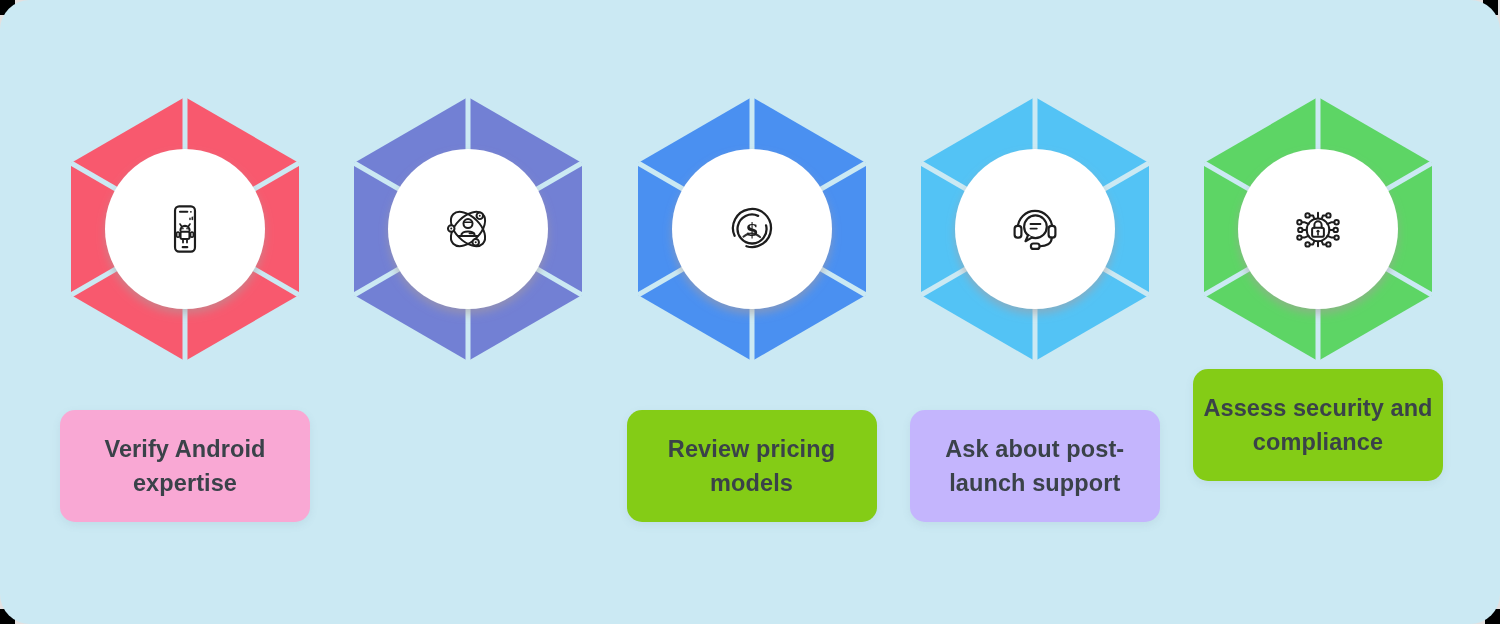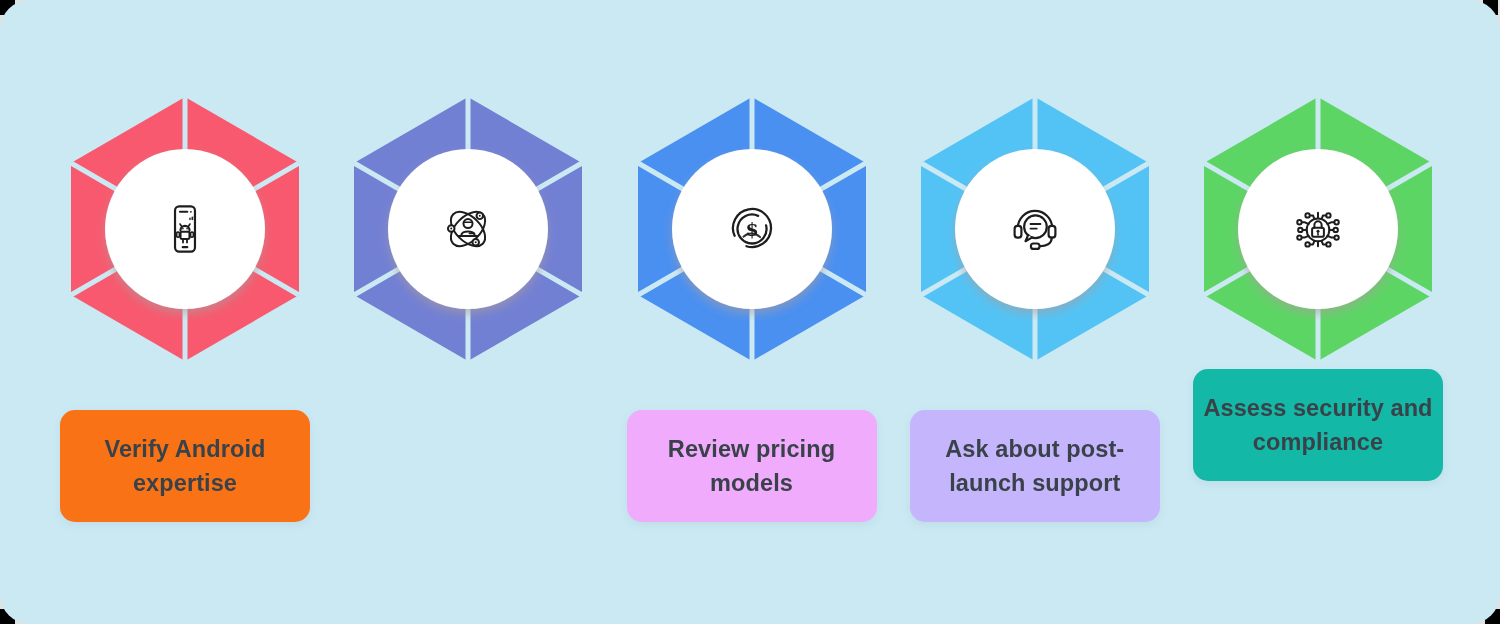--- a/index.html
+++ b/index.html
@@ -177,21 +177,21 @@
           <line x1="116" y1="133" x2="116" y2="265"></line>
           <line x1="116" y1="133" x2="2" y2="199"></line>
           <line x1="116" y1="133" x2="2" y2="67"></line>
         </g>
         <circle cx="116" cy="133" r="80" filter="url(#circ-shadow)" fill="#ffffff"></circle>
       </svg>
       <svg class="icon-svg">
           <use class="icon-use" href="#android-phone-icon"></use>
         </svg>
     </div>
-    <div class="card" style="background: #f97316;">
+    <div class="card" style="background: #f9a8d4;">
       <div class="card-label" style="color: rgb(58, 66, 73);">Verify Android expertise</div>
     </div>
   </div>
 
   <div class="step">
     <div class="hex-wrap">
       <svg class="hex" viewBox="0 0 232 266">
         <polygon class="hex-fill" points="116,1 230,67 230,199 116,265 2,199 2,67" fill="#7280d4"></polygon>
         <g class="hex-dividers" stroke-width="5" stroke="#cbe9f3">
           <line x1="116" y1="133" x2="116" y2="1"></line>
@@ -220,21 +220,21 @@
           <line x1="116" y1="133" x2="116" y2="265"></line>
           <line x1="116" y1="133" x2="2" y2="199"></line>
           <line x1="116" y1="133" x2="2" y2="67"></line>
         </g>
         <circle cx="116" cy="133" r="80" filter="url(#circ-shadow)" fill="#ffffff"></circle>
       </svg>
       <svg class="icon-svg">
           <use class="icon-use" href="#dollar-coin-icon"></use>
         </svg>
     </div>
-    <div class="card" style="background: #f0abfc;">
+    <div class="card" style="background: #84cc16;">
       <div class="card-label" style="color: rgb(58, 66, 73);">Review pricing models</div>
     </div>
   </div>
 
   <div class="step">
     <div class="hex-wrap">
       <svg class="hex" viewBox="0 0 232 266">
         <polygon class="hex-fill" points="116,1 230,67 230,199 116,265 2,199 2,67" fill="#53c3f5"></polygon>
         <g class="hex-dividers" stroke-width="5" stroke="#cbe9f3">
           <line x1="116" y1="133" x2="116" y2="1"></line>
@@ -266,17 +266,17 @@
           <line x1="116" y1="133" x2="116" y2="265"></line>
           <line x1="116" y1="133" x2="2" y2="199"></line>
           <line x1="116" y1="133" x2="2" y2="67"></line>
         </g>
         <circle cx="116" cy="133" r="80" filter="url(#circ-shadow)" fill="#ffffff"></circle>
       </svg>
       <svg class="icon-svg">
           <use class="icon-use" href="#security-circuit-icon"></use>
         </svg>
     </div>
-    <div class="card" style="background: #14b8a6; margin-top: 7px;">
+    <div class="card" style="background: #84cc16; margin-top: 7px;">
       <div class="card-label" style="color: rgb(58, 66, 73);">Assess security and compliance</div>
     </div>
   </div>
 </div>
 
 </body></html>

